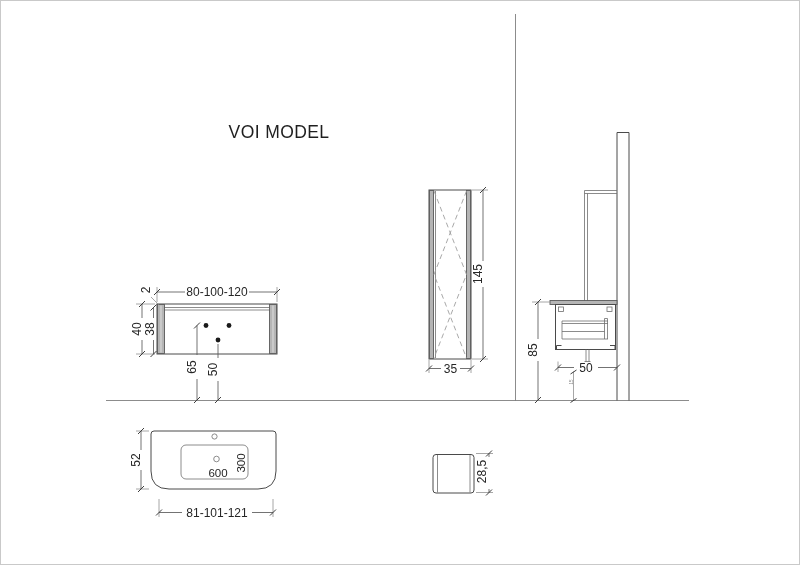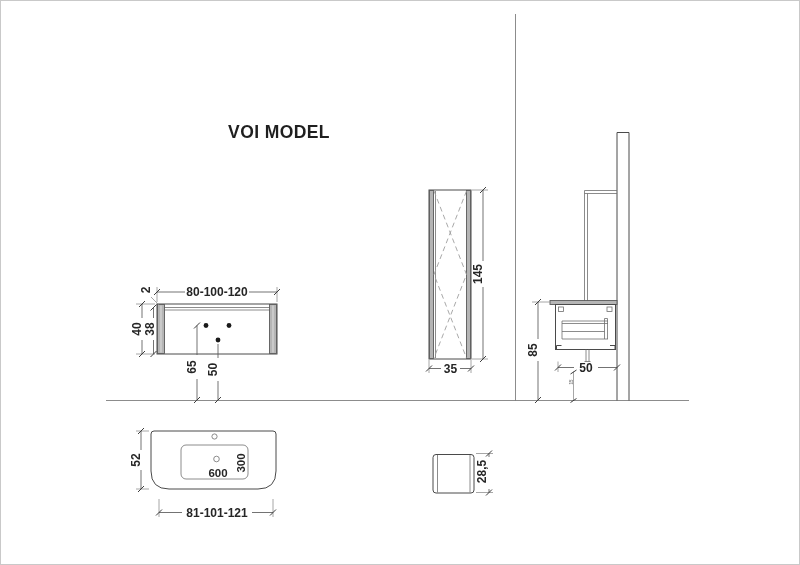--- a/index.html
+++ b/index.html
@@ -4,21 +4,20 @@
 <style>
   html,body{margin:0;padding:0;background:#ffffff;}
   .page{
     position:relative;
     width:800px;height:565px;
     background:#ffffff;
     box-sizing:border-box;
     border:1px solid #c9c9c9;
     font-family:"Liberation Sans", sans-serif;
     overflow:hidden;
-    font-weight:bold;
   }
   svg{display:block}
   text{
     font-family:"Liberation Sans", sans-serif;
     fill:#262626;
   }
   .dim{font-size:12px;}
   .dim-sm{font-size:11.5px;}
   .dim-tiny{font-size:4.5px;fill:#8a8a8a;}
   .title{font-size:17.5px;letter-spacing:0.4px;fill:#1f1f1f;}

